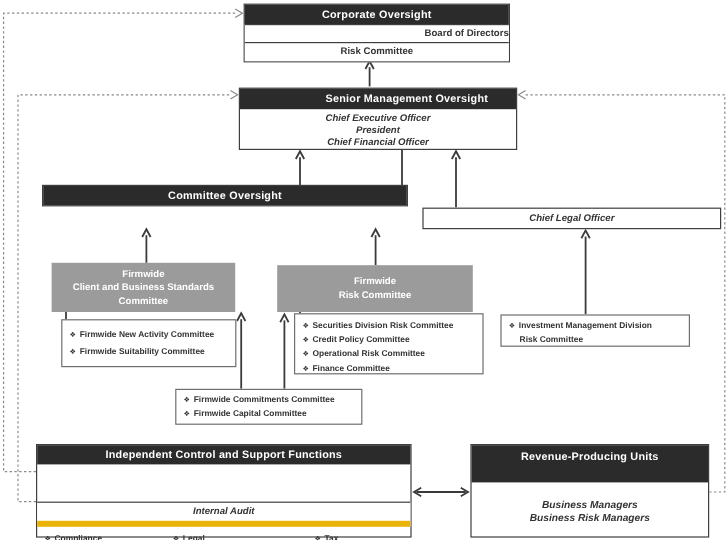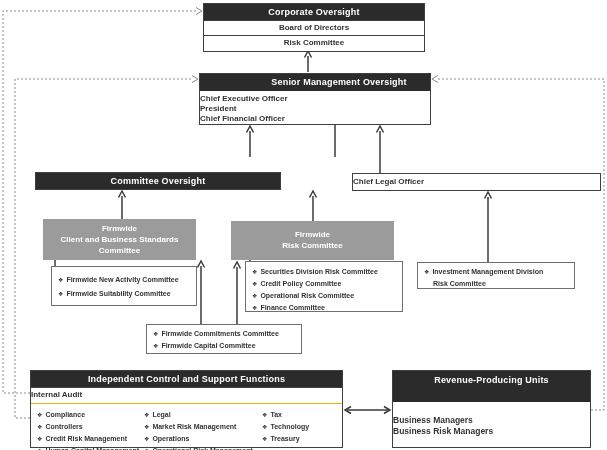--- a/index.html
+++ b/index.html
@@ -7,21 +7,21 @@
          font-family:"Liberation Sans","DejaVu Sans",sans-serif;font-weight:bold;color:#333;}
   svg.wires{position:absolute;left:0;top:0;z-index:0;pointer-events:none;}
   .abs{position:absolute;box-sizing:border-box;z-index:1;}
   .box{border:1px solid #3f3f3f;background:#fff;}
   .hdr{background:#2b2b2b;color:#fff;text-align:center;font-size:9px;letter-spacing:.2px;}
   .row{background:#fff;text-align:center;font-size:8px;color:#333;border-top:1px solid #3f3f3f;}
   .gray{background:#9b9b9b;color:#fff;text-align:center;font-size:8px;line-height:11px;}
   .listbox{border:1px solid #6f6f6f;background:#fff;}
   .li{display:flex;align-items:baseline;font-size:7px;line-height:11px;color:#333;white-space:nowrap;}
   .li .blt{font-size:6px;margin-right:3px;flex:0 0 auto;}
-  .ctr{text-align:left;}
+  .ctr{text-align:center;font-style:italic;}
   .cols{display:flex;}
 </style>
 </head>
 <body>
 
 <div id="stage">
 
   <svg class="wires" width="607" height="450" viewBox="0 0 607 450">
     <g stroke="#3a3a3a" stroke-width="1.5" fill="none">
 
@@ -57,34 +57,34 @@
     </g>
     <g stroke="#8a8a8a" stroke-width="1" fill="none">
       <polyline points="196,7.5 202,11 196,14.5"></polyline>
       <polyline points="192,75.5 198,79 192,82.5"></polyline>
       <polyline points="438,75.5 432,79 438,82.5"></polyline>
     </g>
   </svg>
 
   <div class="abs box" style="left:203px;top:3px;width:222px;">
     <div class="hdr" style="line-height:16px;height:16px;">Corporate Oversight</div>
-    <div class="row" style="line-height:13px;height:14px;">Board of Directors</div>
+    <div class="row" style="line-height:13px;height:14px;text-align:right;">Board of Directors</div>
     <div class="row" style="line-height:14px;height:15px;">Risk Committee</div>
   </div>
 
   <div class="abs box" style="left:199px;top:73px;width:232px;height:52px;">
     <div class="hdr" style="line-height:17px;height:17px;padding-left:48px;">Senior Management Oversight</div>
     <div class="ctr" style="font-size:8px;line-height:10px;padding-top:3px;">
       <div>Chief Executive Officer</div>
       <div>President</div>
       <div>Chief Financial Officer</div>
     </div>
   </div>
 
-  <div class="abs box" style="left:35px;top:172px;width:246px;">
+  <div class="abs box" style="left:35px;top:154px;width:305px;">
     <div class="hdr" style="line-height:16px;height:16px;">Committee Oversight</div>
   </div>
 
   <div class="abs box ctr" style="left:352px;top:173px;width:249px;height:18px;font-size:8px;line-height:16px;">Chief Legal Officer</div>
 
   <div class="abs gray" style="left:43px;top:219px;width:153px;height:41px;padding-top:4px;">
     <div>Firmwide</div>
     <div>Client and Business Standards</div>
     <div>Committee</div>
   </div>
@@ -140,21 +140,21 @@
       <span>Firmwide Commitments Committee</span>
       </div>
     <div class="li">
       <span class="blt">❖</span>
       <span>Firmwide Capital Committee</span>
       </div>
   </div>
 
   <div class="abs box" style="left:30px;top:370px;width:313px;height:78px;">
     <div class="hdr" style="line-height:16px;height:16px;">Independent Control and Support Functions</div>
-    <div class="row ctr" style="line-height:14px;height:15px;border-bottom:1px solid #eab308;">Internal Audit</div>
+    <div class="row ctr" style="line-height:14px;height:15px;border-bottom:5px solid #eab308;margin-top:31px;">Internal Audit</div>
     <div class="cols" style="padding:5px 0 0 6px;">
       <div style="width:107px;">
         <div class="li">
             <span class="blt">❖</span>
             <span>Compliance</span>
           </div>
         <div class="li">
             <span class="blt">❖</span>
             <span>Controllers</span>
           </div>

